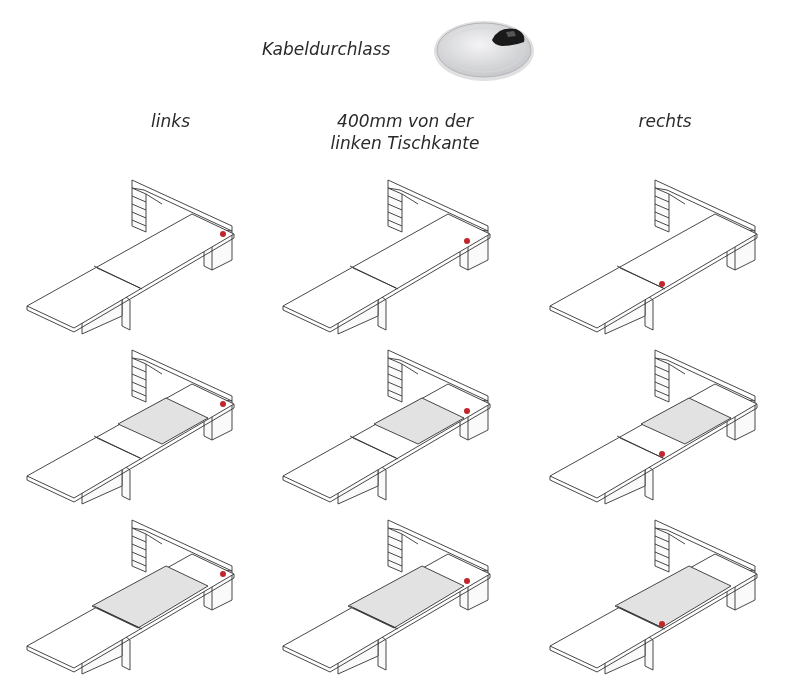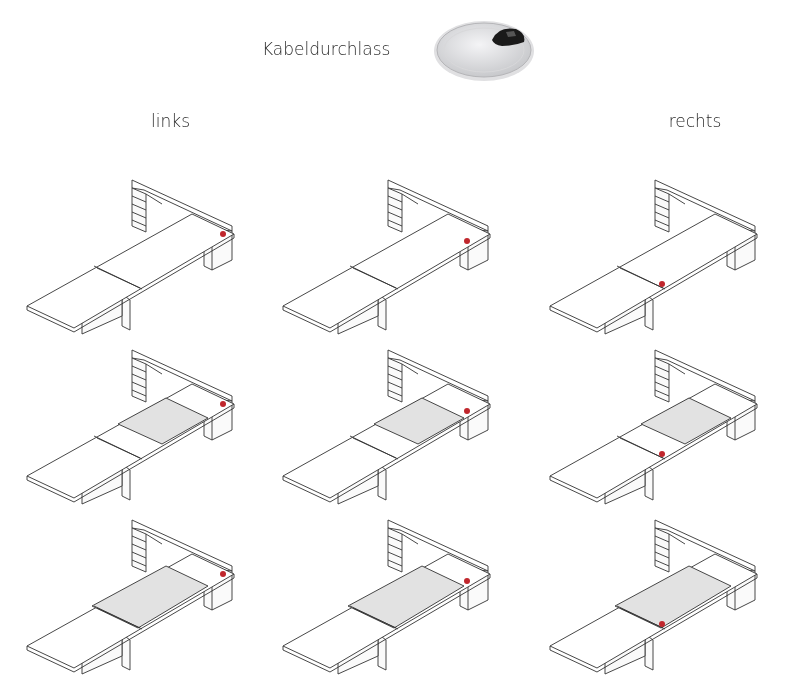--- a/index.html
+++ b/index.html
@@ -1,17 +1,17 @@
 <!DOCTYPE html>
 <html><head>
 <meta charset="utf-8">
 <style>
   html,body{margin:0;padding:0;background:#fff;}
   body{width:800px;height:700px;position:relative;overflow:hidden;font-family:"DejaVu Sans","Liberation Sans",sans-serif;color:#222;}
-  .hdr{position:absolute;font-size:17px;font-weight:300;text-align:center;line-height:22px;color:#2a2a2a;}
+  .hdr{position:absolute;font-size:17px;font-weight:300;text-align:center;line-height:22px;color:#2a2a2a;font-style:italic;}
   .grommet{position:absolute;left:432px;top:16px;}
   .cell{position:absolute;width:230px;height:160px;}
   svg .ln{fill:none;stroke:#333;stroke-width:0.9;stroke-linejoin:round;}
   svg .top{fill:#fff;stroke:#333;stroke-width:0.9;stroke-linejoin:round;}
   svg .grey{fill:#e2e2e2;stroke:#333;stroke-width:0.9;}
   svg .side{fill:#fafafa;stroke:#333;stroke-width:0.9;}
 </style>
 </head>
 <body>
 
@@ -26,22 +26,24 @@
   </defs>
   <ellipse cx="52" cy="35" rx="50" ry="30" fill="#e0e0e2"></ellipse>
   <ellipse cx="52" cy="34" rx="47" ry="27" fill="url(#gm)" stroke="#b5b5b8" stroke-width="1"></ellipse>
   <ellipse cx="52" cy="34" rx="40" ry="22" fill="none" stroke="#d8d8da" stroke-width="1"></ellipse>
   <path d="M60 24 Q66 10 84 13 Q94 17 92 26 Q82 30 70 30 Q62 29 60 24 Z" fill="#1a1a1a"></path>
   <path d="M74 16 L82 15 L84 20 L76 21 Z" fill="#555"></path>
 </svg>
 
 <div class="hdr" style="left:80px;top:110px;width:110px;text-align:right;"><span>links</span></div>
 <div class="hdr" style="left:300px;top:110px;width:210px;">
+    <div>400mm von der</div>
+    <div>linken Tischkante</div>
   </div>
-<div class="hdr" style="left:640px;top:110px;width:110px;"><span>rechts</span></div>
+<div class="hdr" style="left:610px;top:110px;width:110px;"><span>rechts</span></div>
 
 <svg width="0" height="0" style="position:absolute">
   <defs>
     <g id="desk-base">
 
       <path class="top" d="M110 4 L210 50 L210 55 L122 14 L110 12 Z"></path>
       <path class="side" d="M110 12 L110 50 L124 56 L124 18 Z"></path>
       <path class="ln" d="M110 20 L124 26 M110 28 L124 34 M110 36 L124 42 M110 44 L124 50"></path>
       <path class="ln" d="M124 18 L140 28"></path>
 

